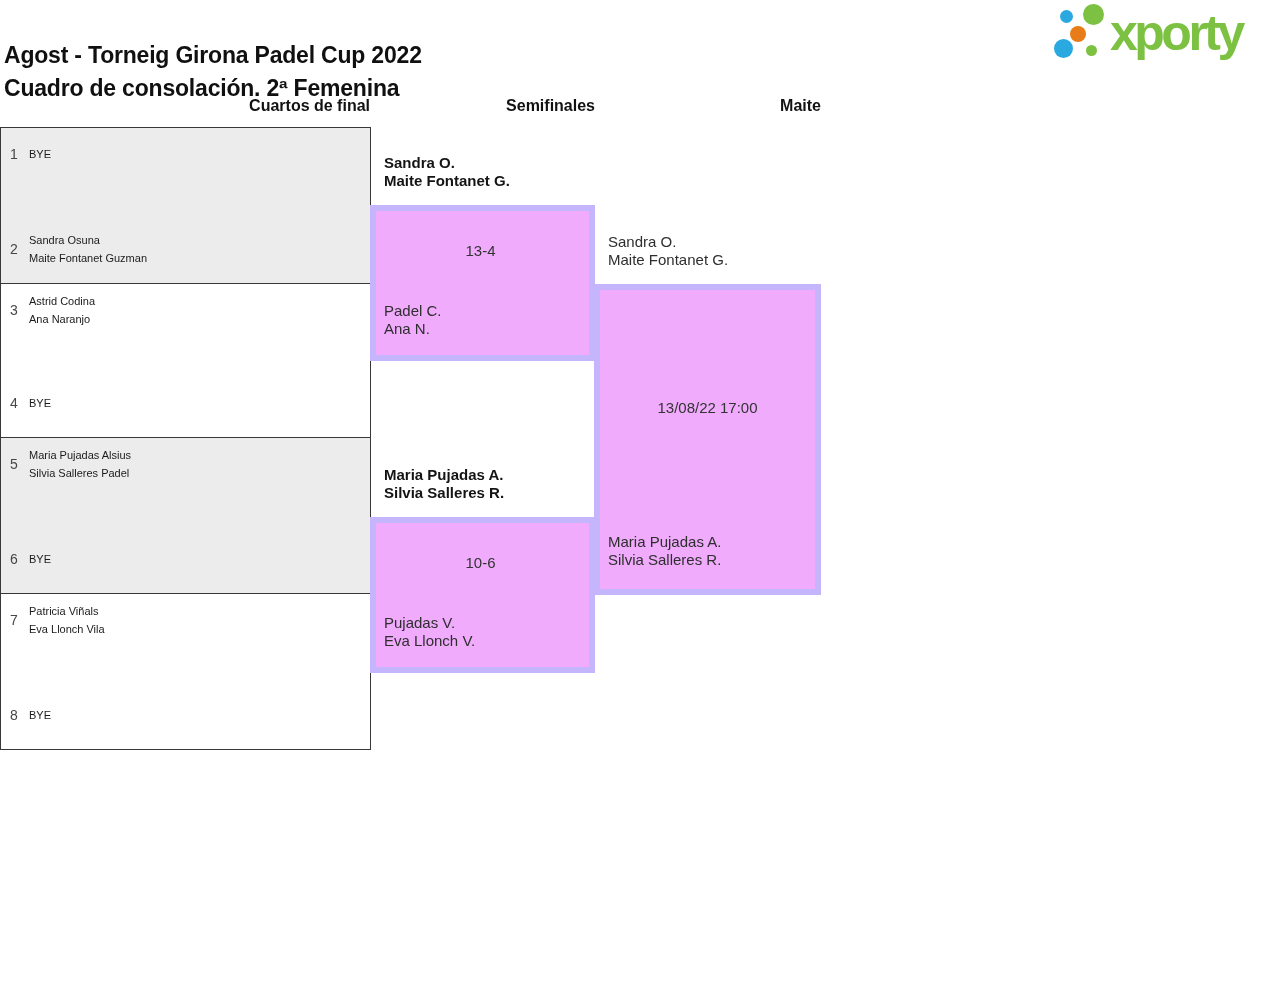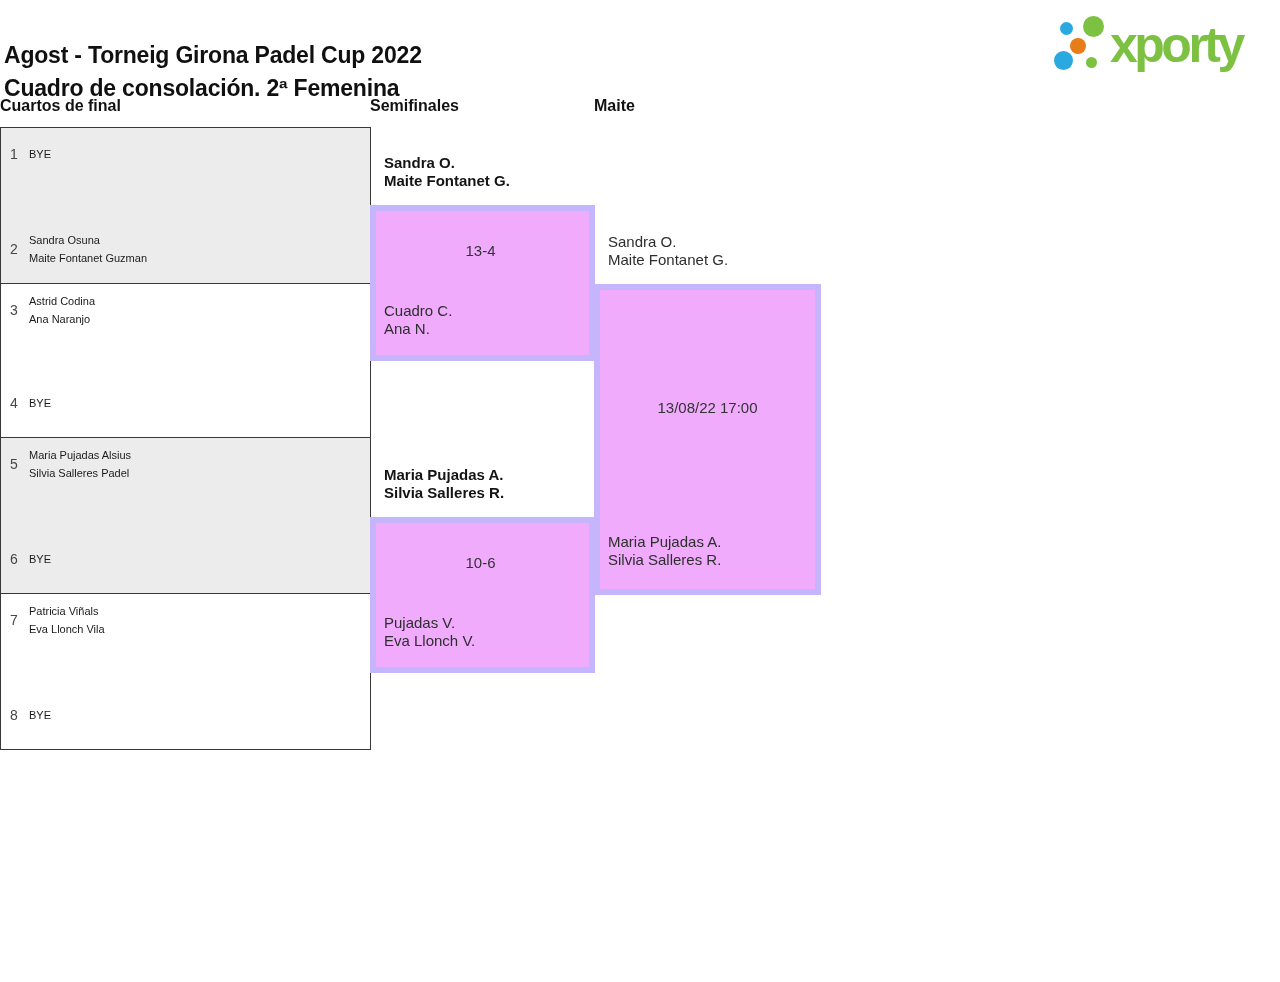--- a/index.html
+++ b/index.html
@@ -4,33 +4,33 @@
 <style>
   html,body{margin:0;padding:0;background:#fff;}
   .page{
     position:relative;width:1280px;height:982px;background:#ffffff;overflow:hidden;
     font-family:"Liberation Sans","DejaVu Sans",sans-serif;color:#1c1c1c;
   }
   
   .titles{position:absolute;left:4px;top:3px;margin-top:36px;}
   .title-line{font-size:23px;font-weight:700;line-height:33px;color:#101010;letter-spacing:-0.2px;}
   
-  .logo{position:absolute;left:1050px;top:12px;width:226px;height:72px;cursor:pointer;}
+  .logo{position:absolute;left:1050px;top:0;width:226px;height:72px;cursor:pointer;}
   .dot{position:absolute;border-radius:50%;}
   .dot-blue-small {left:10px;top:10px;width:13px;height:13px;background:#2aa9e0;}
   .dot-green-big  {left:33px;top:4px; width:21px;height:21px;background:#7cc142;}
   .dot-orange     {left:20px;top:26px;width:16px;height:16px;background:#e87c18;}
   .dot-blue-big   {left:4px; top:39px;width:19px;height:19px;background:#2aa9e0;}
   .dot-green-small{left:36px;top:45px;width:11px;height:11px;background:#7cc142;}
   .wordmark{
     position:absolute;left:60px;top:8px;font-size:50px;line-height:1;font-weight:700;
     letter-spacing:-3.5px;color:#7cc142;
   }
   
-  .col-header{position:absolute;top:97px;font-size:16px;font-weight:700;text-align:left;color:#121212;}
+  .col-header{position:absolute;top:97px;font-size:16px;font-weight:700;text-align:right;color:#121212;}
   .col-header.qf{left:0;width:370px;}
   .col-header.sf{left:370px;width:225px;}
   .col-header.fi{left:594px;width:227px;}
   
   .qf-col{position:absolute;left:0;top:127px;width:371px;}
   .qf-box{position:relative;box-sizing:border-box;width:371px;border:1px solid #383838;background:#ffffff;}
   .qf-box.shaded{background:#ececec;}
   .qf-box.h1{height:157px;}
   .qf-box.h2{height:155px;margin-top:-1px;}
   .qf-box.h3{height:157px;margin-top:-1px;}
@@ -149,21 +149,21 @@
 
   </div>
 
   <div class="match sf1">
     <div class="label-above">
       <span class="line">Sandra O.</span>
       <span class="line">Maite Fontanet G.</span>
     </div>
     <div class="score">13-4</div>
     <div class="label-inner-bottom">
-      <span class="line">Cuadro C.</span>
+      <span class="line">Padel C.</span>
       <span class="line">Ana N.</span>
     </div>
   </div>
 
   <div class="match sf2">
     <div class="label-above">
       <span class="line">Maria Pujadas A.</span>
       <span class="line">Silvia Salleres R.</span>
     </div>
     <div class="score">10-6</div>

